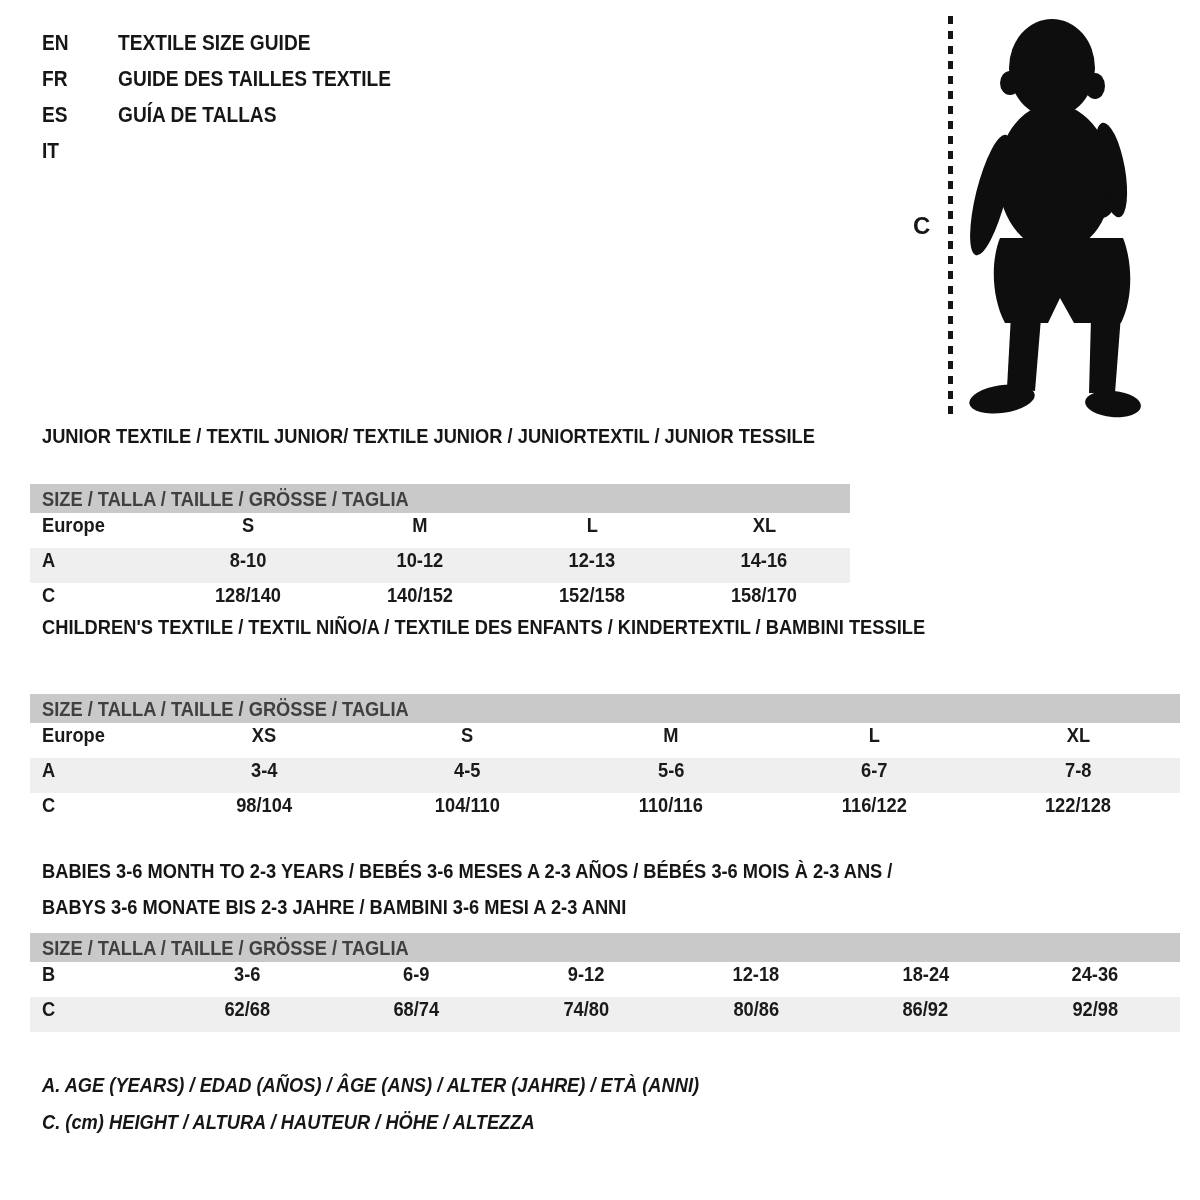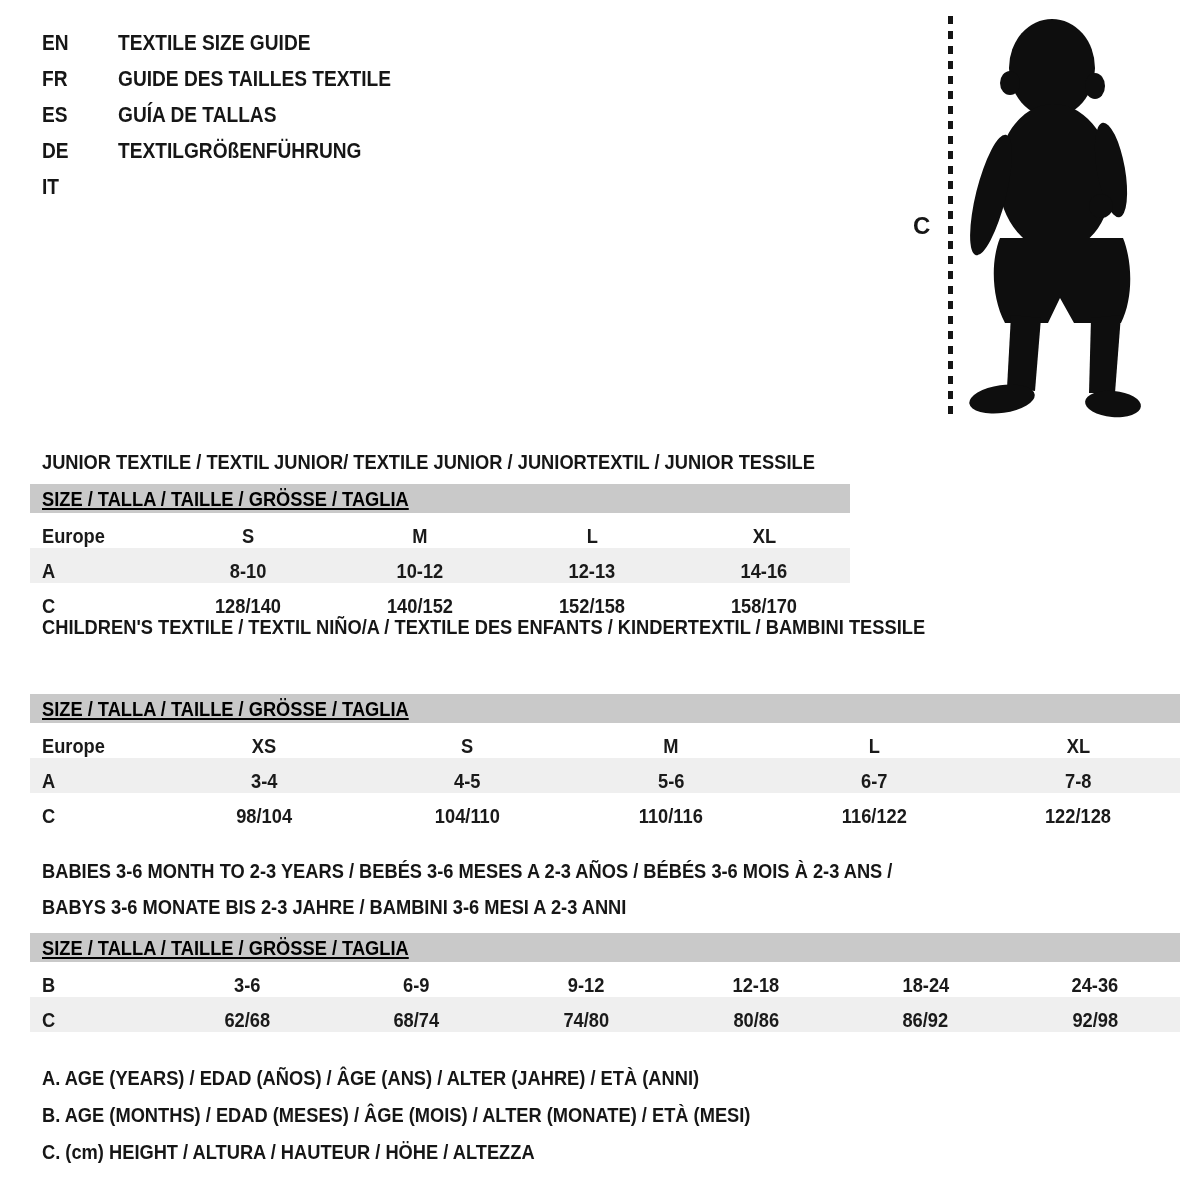--- a/index.html
+++ b/index.html
@@ -20,59 +20,55 @@
   
   .dash-line{
     position:absolute;left:948px;top:16px;width:5px;height:400px;
     background:repeating-linear-gradient(to bottom,#141414 0px,#141414 8px,rgba(0,0,0,0) 8px,rgba(0,0,0,0) 15px);
   }
   .height-marker{position:absolute;left:913px;top:212px;font-size:24px;}
   .baby-svg{position:absolute;left:955px;top:10px;}
 
   
   .sect-title{position:absolute;left:42px;font-size:21px;line-height:36px;}
-  .title-junior{top:444px;}
+  .title-junior{top:418px;}
   .title-children{top:609px;}
   .title-babies{top:845px;margin-top:8px;}
 
   
   .tbl{position:absolute;left:30px;}
   .tbl-junior{top:484px;width:820px;}
   .tbl-children{top:694px;width:1150px;}
   .tbl-babies{top:933px;width:1150px;}
   .band{height:29px;background:#c9c9c9;display:flex;align-items:center;padding-left:12px;
-        font-size:21px;color:#000000;text-decoration:underline;}
-  .trow{display:flex;height:35px;align-items:flex-end;font-size:21px;color:#1a1a1a;}
+        font-size:21px;color:#404040;}
+  .trow{display:flex;height:35px;align-items:flex-start;font-size:21px;color:#1a1a1a;}
   .trow.stripe{background:#efefef;}
   .lbl{flex:0 0 120px;width:120px;padding-left:12px;text-align:left;}
   .cell{flex:1;text-align:center;}
 
   
   .legend{position:absolute;left:42px;top:1066px;font-size:21px;}
-  .legend-line{height:37px;display:flex;align-items:flex-start;}
+  .legend-line{height:37px;display:flex;align-items:center;font-style:italic;}
 </style>
 </head>
 <body>
 
 <div class="langs">
   <div class="lang-row">
     <span class="lang-code"><span class="cond">EN</span></span>
     <span><span class="cond">TEXTILE SIZE GUIDE</span></span>
   </div>
   <div class="lang-row">
     <span class="lang-code"><span class="cond">FR</span></span>
     <span><span class="cond">GUIDE DES TAILLES TEXTILE</span></span>
   </div>
   <div class="lang-row">
     <span class="lang-code"><span class="cond">ES</span></span>
     <span><span class="cond">GUÍA DE TALLAS</span></span>
-  </div>
-  <div class="lang-row">
-    <span class="lang-code"><span class="cond">DE</span></span>
-    <span><span class="cond">TEXTILGRÖßENFÜHRUNG</span></span>
   </div>
   <div class="lang-row">
     <span class="lang-code"><span class="cond">IT</span></span>
   </div>
 </div>
 
 <span class="height-marker">C</span>
 <div class="dash-line"></div>
 <svg class="baby-svg" width="210" height="412" viewBox="0 0 210 412">
   <g fill="#0e0e0e">
@@ -180,18 +176,15 @@
     <span class="cell"><span class="cond">86/92</span></span>
     <span class="cell"><span class="cond">92/98</span></span>
   </div>
 </div>
 
 <div class="legend">
   <div class="legend-line">
     <span class="cond">A. AGE (YEARS) / EDAD (AÑOS) / ÂGE (ANS) / ALTER (JAHRE) / ETÀ (ANNI)</span>
   </div>
   <div class="legend-line">
-    <span class="cond">B. AGE (MONTHS) / EDAD (MESES) / ÂGE (MOIS) / ALTER (MONATE) / ETÀ (MESI)</span>
-  </div>
-  <div class="legend-line">
     <span class="cond">C. (cm) HEIGHT / ALTURA / HAUTEUR / HÖHE / ALTEZZA</span>
   </div>
 </div>
 
 </body></html>

